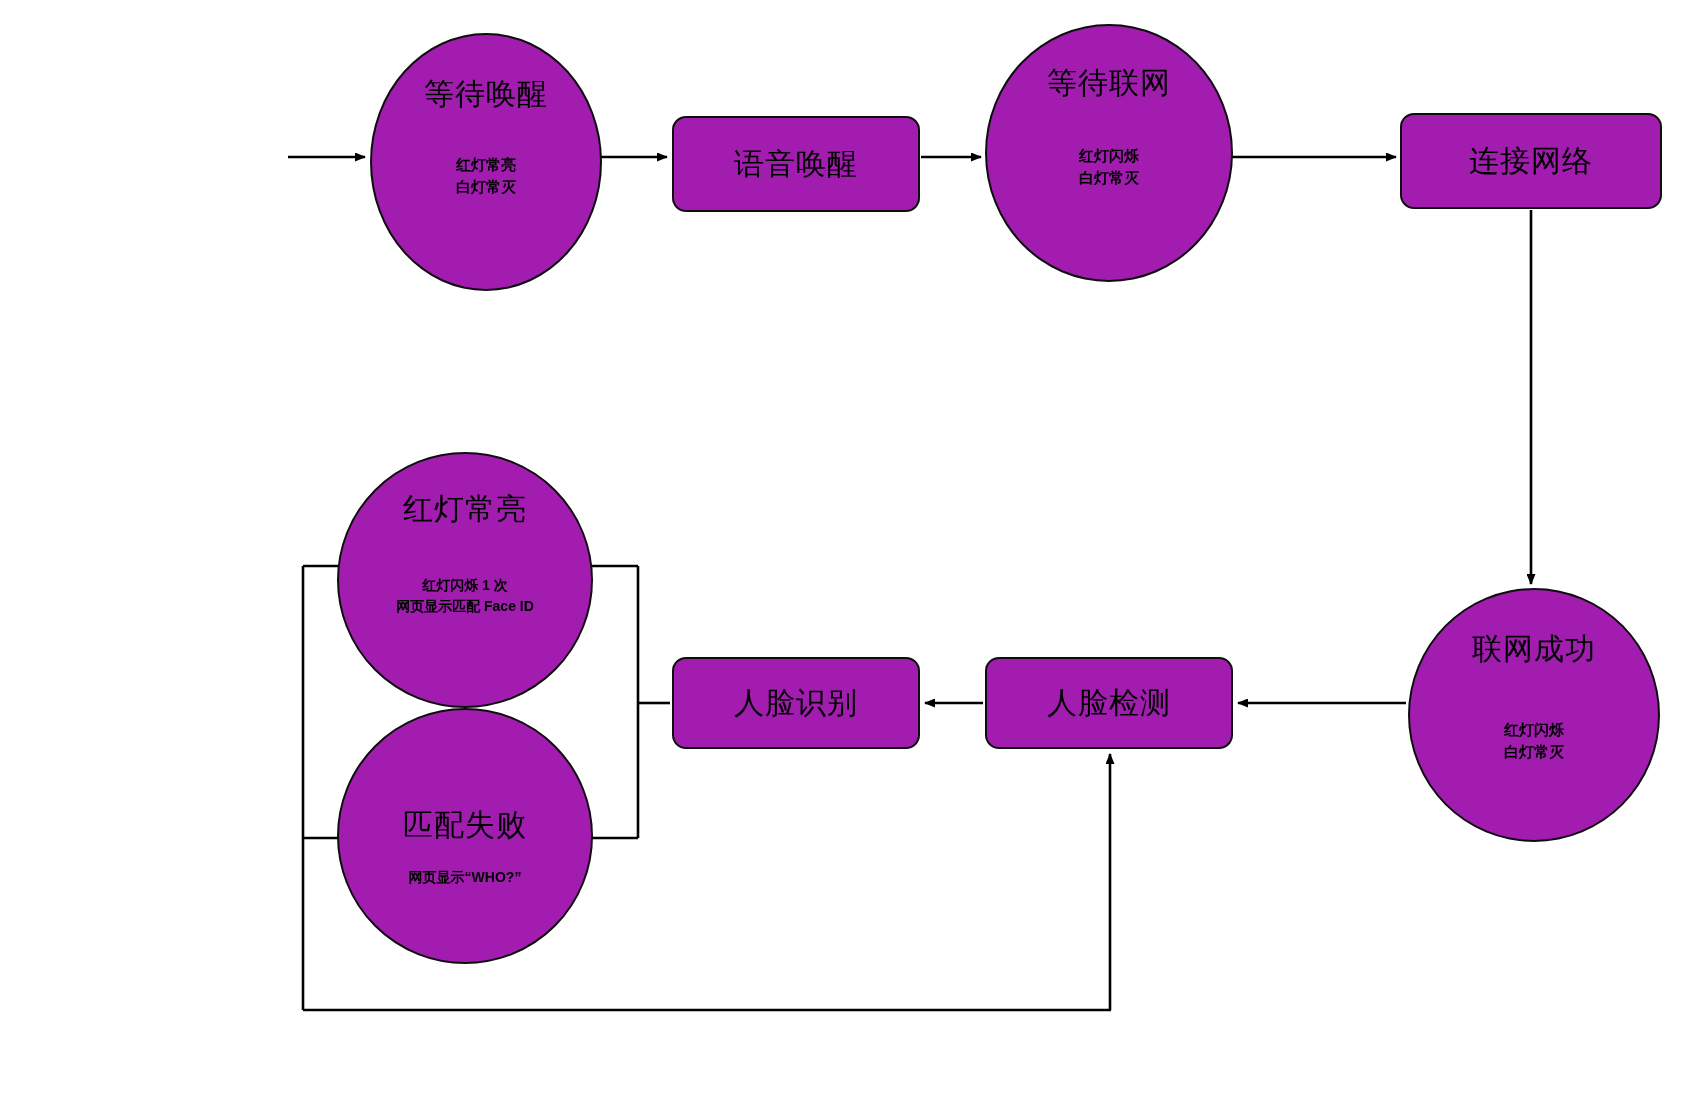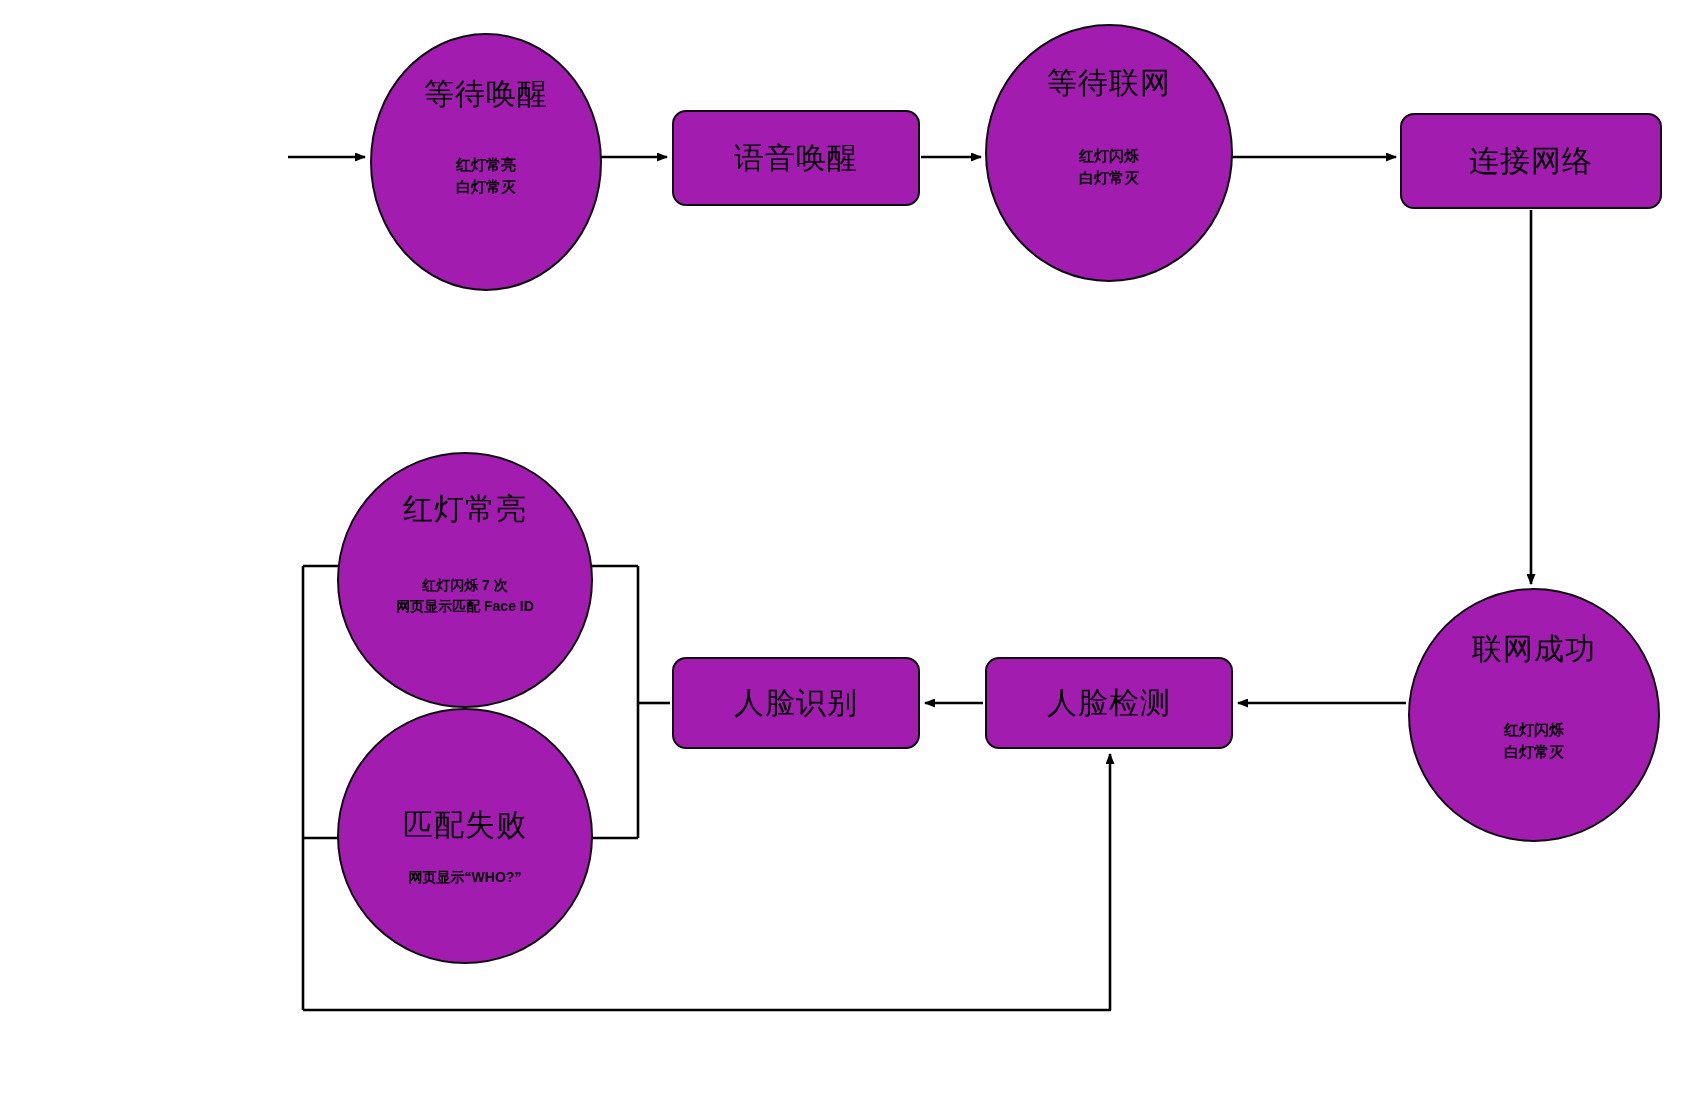--- a/index.html
+++ b/index.html
@@ -60,21 +60,21 @@
   .node-sub {
     font-size: 15px;
     line-height: 1.5;
     text-align: center;
     white-space: pre-line;
     font-weight: 700;
   }
   
   #node-power        { left: 25px;   top: 110px; width: 262px; height: 96px; }
   #node-wait-wake    { left: 370px;  top: 33px;  width: 232px; height: 258px; }
-  #node-voice-wake   { left: 672px;  top: 110px; width: 248px; height: 96px; }
+  #node-voice-wake   { left: 672px;  top: 116px; width: 248px; height: 96px; }
   #node-wait-net     { left: 985px;  top: 24px;  width: 248px; height: 258px; }
   #node-connect-net  { left: 1400px; top: 113px; width: 262px; height: 96px; }
   #node-net-ok       { left: 1408px; top: 588px; width: 252px; height: 254px; }
   #node-face-detect  { left: 985px;  top: 657px; width: 248px; height: 92px; }
   #node-face-recog   { left: 672px;  top: 657px; width: 248px; height: 92px; }
   #node-match-ok     { left: 337px;  top: 452px; width: 256px; height: 256px; }
   #node-match-fail   { left: 337px;  top: 708px; width: 256px; height: 256px; }
 
   
   #node-wait-wake  .node-title { margin-top: 42px; }
@@ -178,21 +178,21 @@
   <div class="node box" id="node-face-recog">
     <span class="node-title">人脸识别</span>
   </div>
 
   <div class="node box" id="node-face-detect">
     <span class="node-title">人脸检测</span>
   </div>
 
   <div class="node circle" id="node-match-ok">
     <span class="node-title">红灯常亮</span>
-    <span class="node-sub">红灯闪烁 7 次
+    <span class="node-sub">红灯闪烁 1 次
 网页显示匹配 Face ID</span>
   </div>
 
   <div class="node circle" id="node-match-fail">
     <span class="node-title">匹配失败</span>
     <span class="node-sub">网页显示“WHO?”</span>
   </div>
 
 </div>
 

